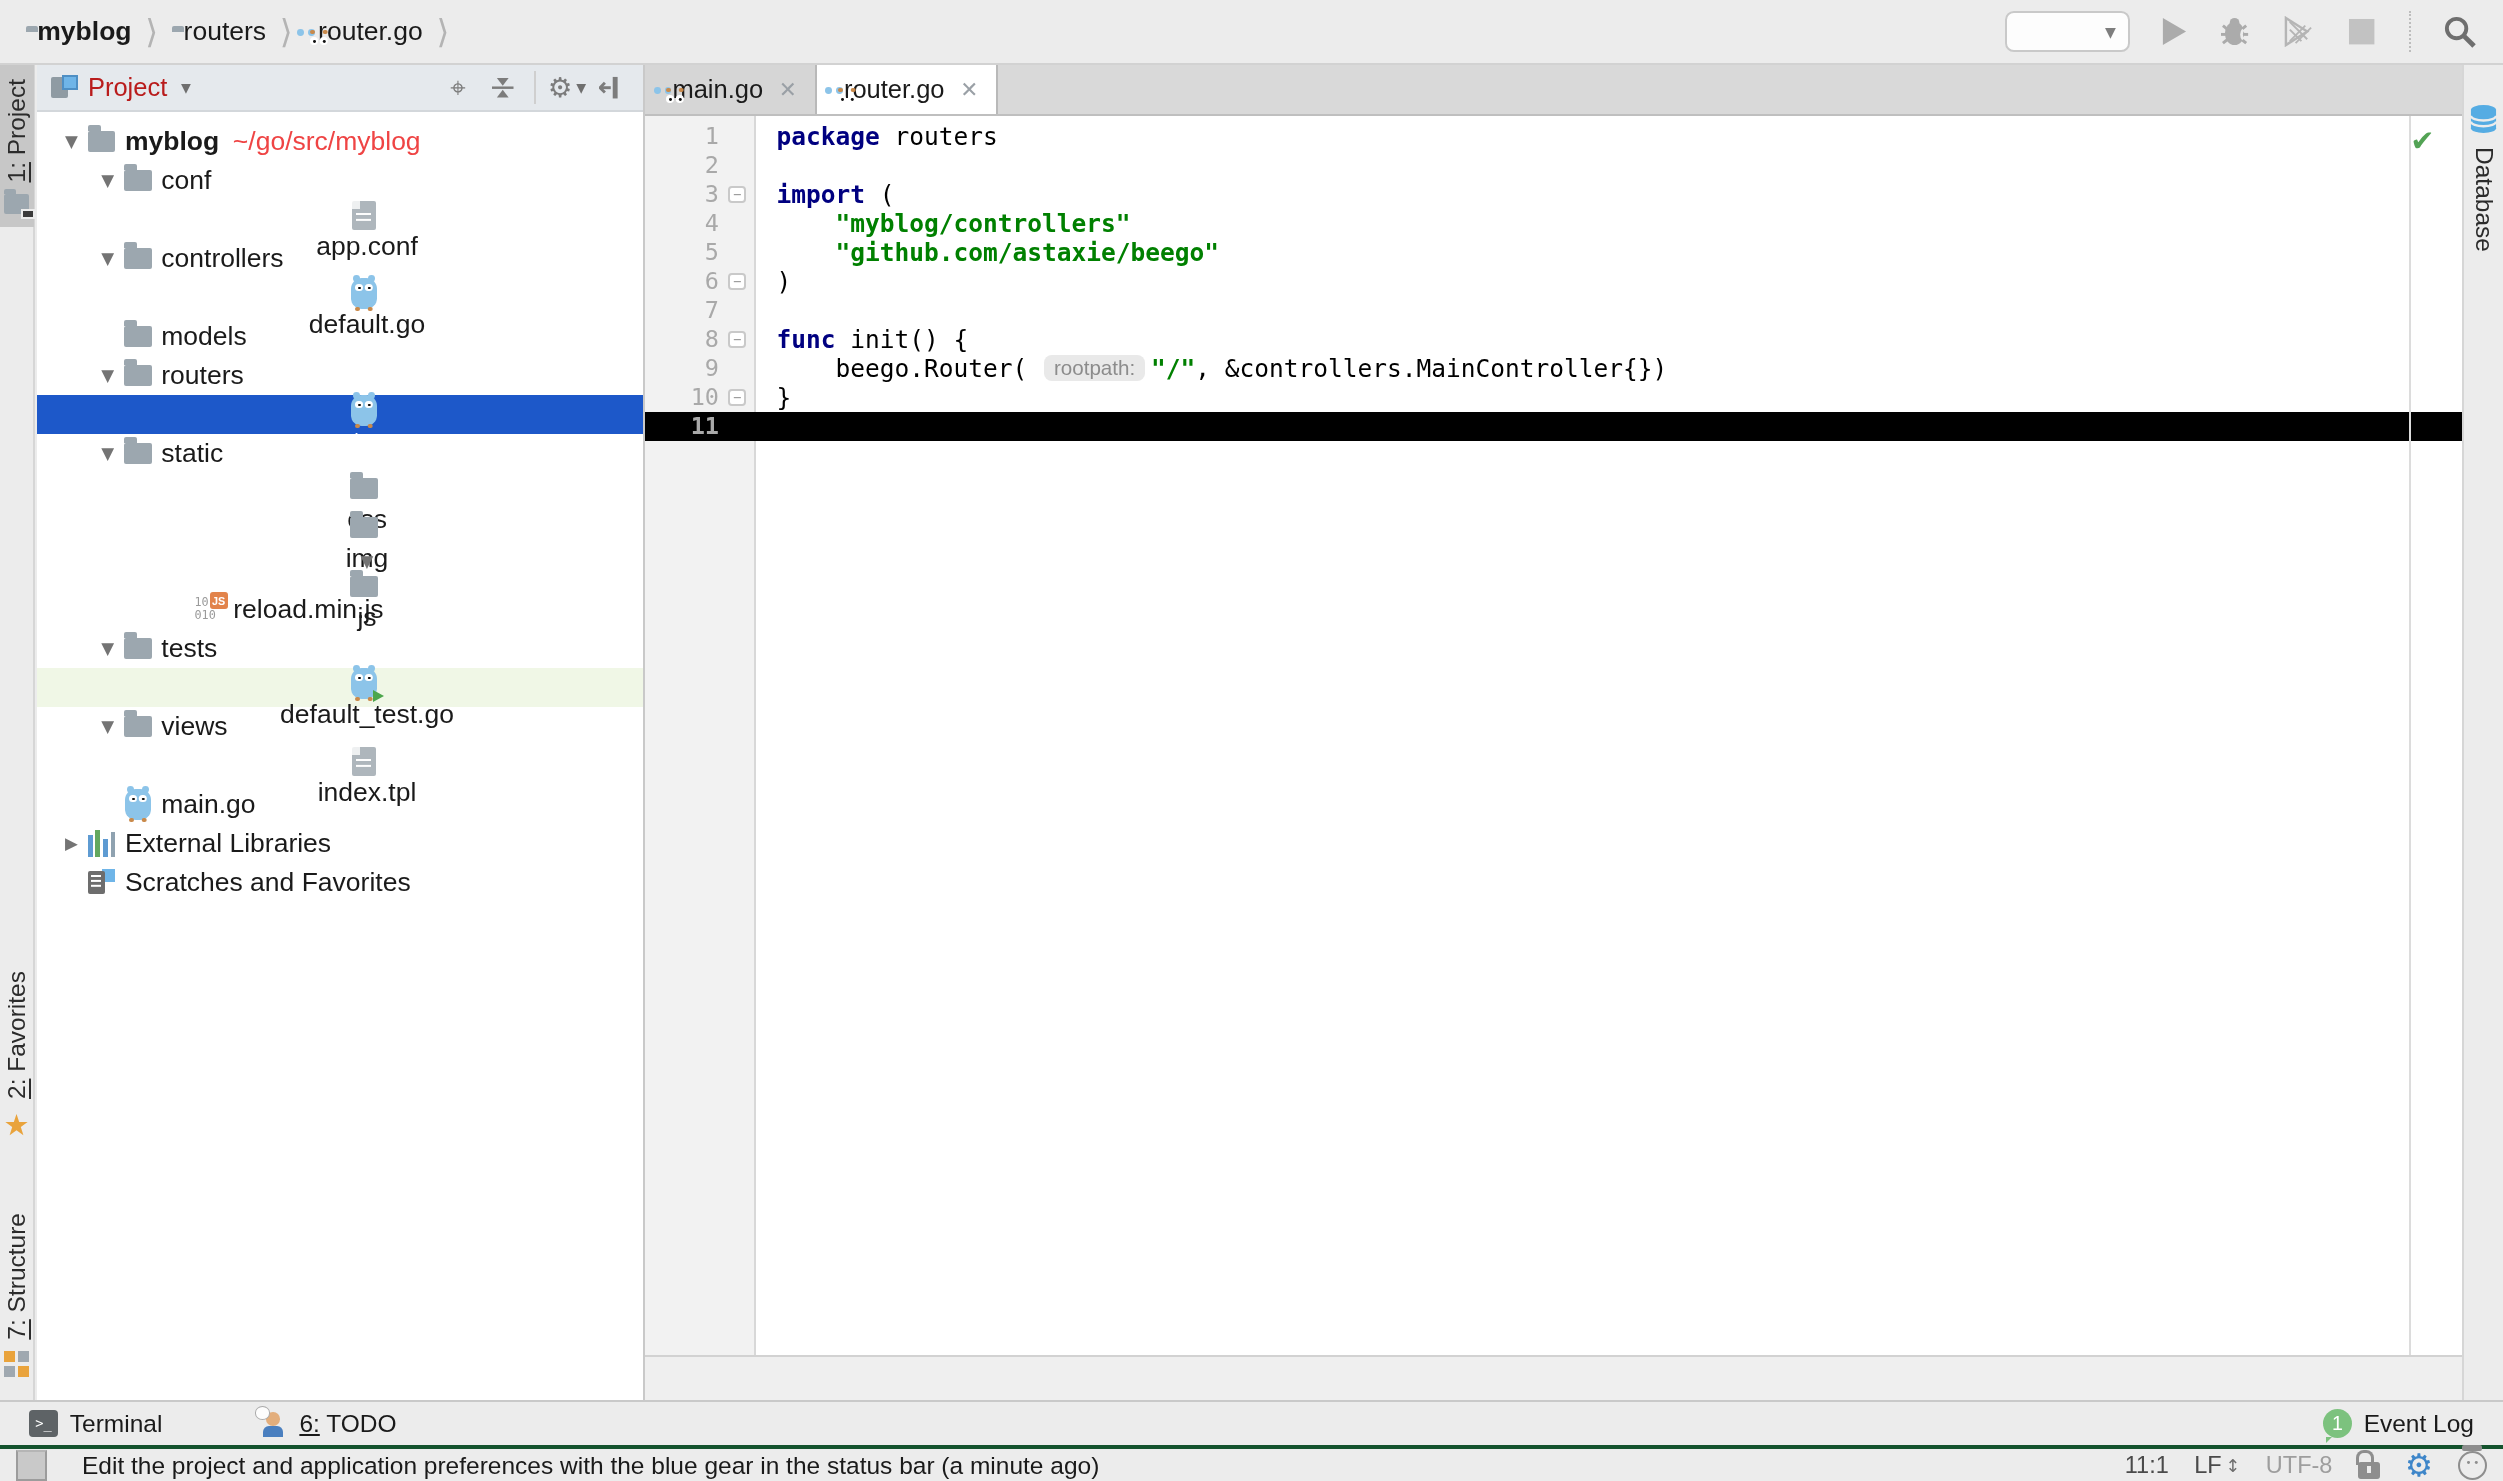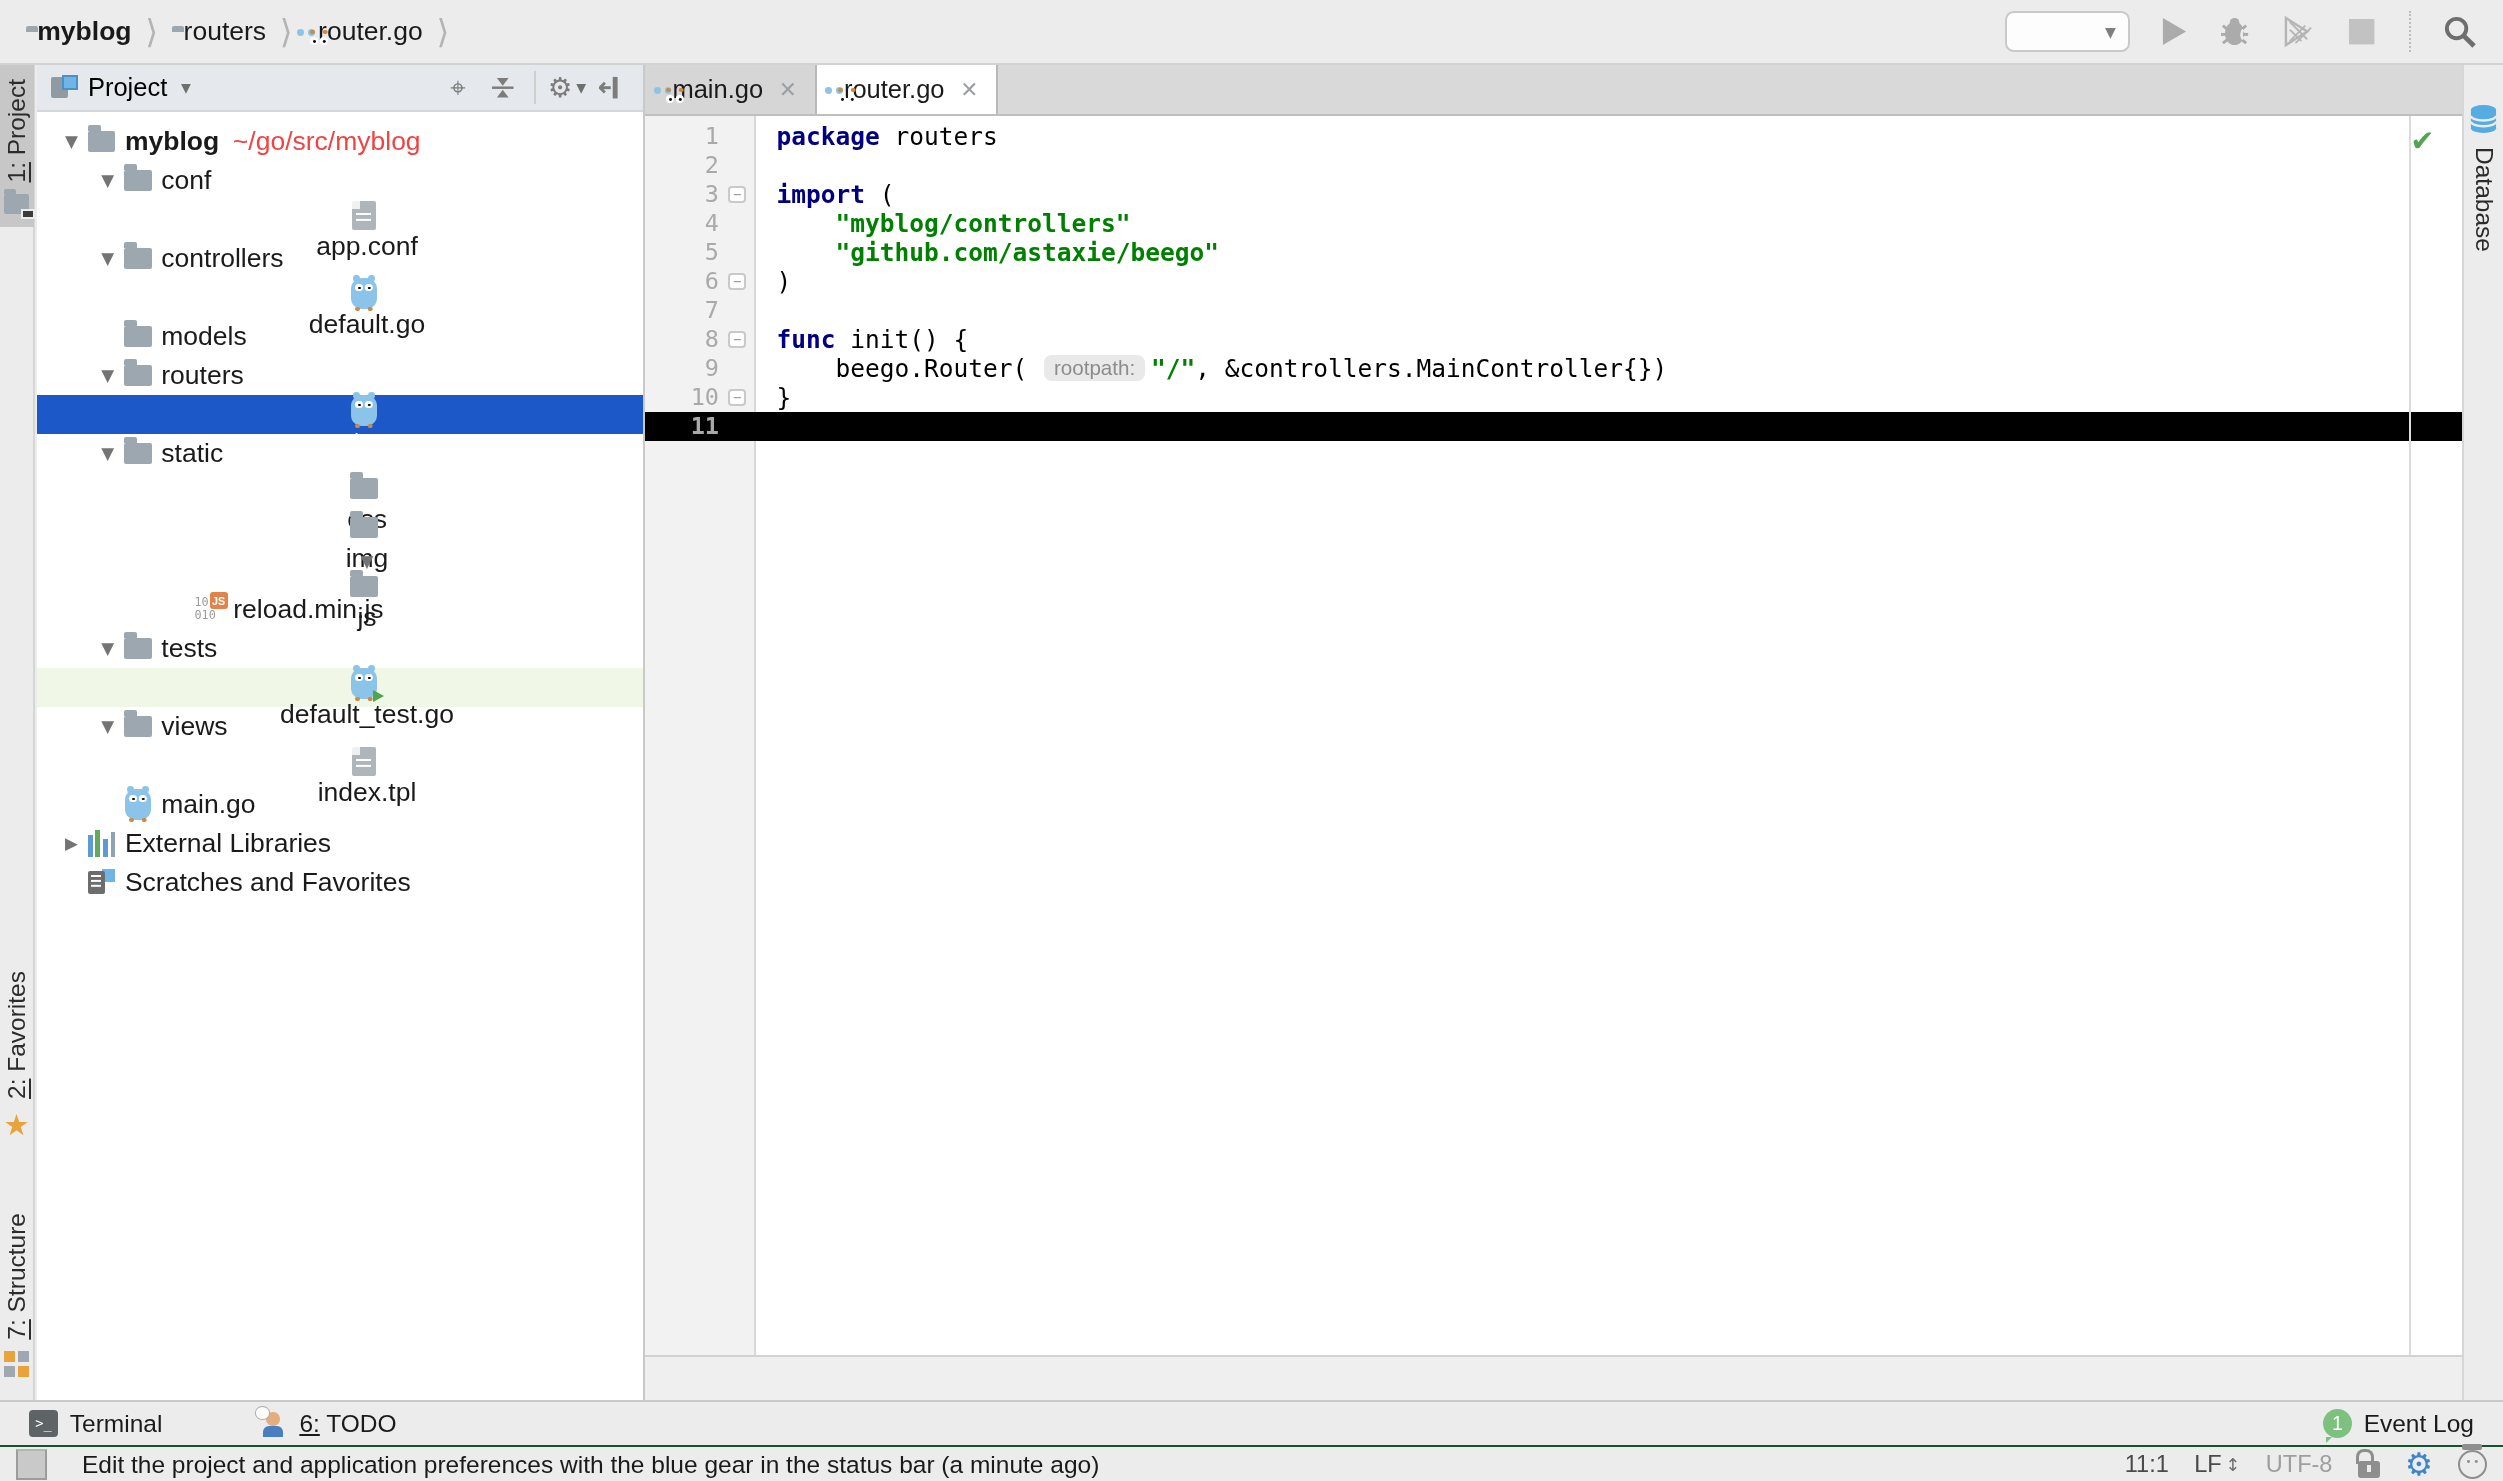--- a/index.html
+++ b/index.html
@@ -44,21 +44,21 @@
   .struct-icon i:nth-child(4){ right:0; bottom:0; background:#E9A33C; }
 
   
   .stripe-right { position:absolute; right:0; top:65px; width:41px; height:1335px; background:#ECECEC;
                   border-left:2px solid #D6D6D6; display:flex; flex-direction:column; align-items:center; padding-top:25.5px; gap:13.7px; }
   .vtext-r { writing-mode:vertical-rl; font-size:24.5px; color:#2B2B2B; white-space:nowrap; }
 
   
   .project-panel { position:absolute; left:37px; top:65px; width:608px; height:1335px; background:#FFFFFF; border-right:2px solid #C9C9C9; }
   .panel-header { height:47px; background:#E5E9ED; border-bottom:2px solid #D3D7DB; display:flex; align-items:center; padding:0 13.7px; gap:9.8px; }
-  .panel-title { font-size:25.5px; color:#000000;text-align:center; }
+  .panel-title { font-size:25.5px; color:#b91c1c;text-align:center; }
   .hdr-caret { font-family:"DejaVu Sans", sans-serif; font-size:19.6px; color:#6F6F6F; margin-left:3.9px; }
   .panel-header .spacer { flex:1; }
   .hdr-icon { width:35px; height:35px; display:flex; align-items:center; justify-content:center;
               font-family:"DejaVu Sans", sans-serif; font-size:27.4px; color:#7C7C7C; cursor:pointer; }
   .hdr-sep { height:33px; border-left:2px solid #CFCFCF; margin:0 3.9px; }
   .proj-win-icon { width:27.4px; height:25.5px; position:relative; }
   .proj-win-icon .doc { position:absolute; left:0; top:2px; width:17.6px; height:21.6px; background:#8F9BA3; border-radius:2px; }
   .proj-win-icon .pane { position:absolute; right:0; top:0; width:15.7px; height:15.7px; background:#6FB5E8; border:2px solid #4E8FC4; }
 
   .tree { position:relative; padding-top:9.8px; }
@@ -142,21 +142,21 @@
   .todo-icon .head { position:absolute; left:9.8px; top:3.9px; width:13.7px; height:13.7px; background:#E3AE7C; border-radius:50%; }
   .todo-icon .body { position:absolute; left:6.9px; top:17.6px; width:19.6px; height:11.8px; background:#4A7FBF; border-radius:5.9px 5.9px 0 0; }
   .todo-icon .bubble { position:absolute; left:-2px; top:-2px; width:15.7px; height:13.7px; background:#FDFDFD; border:1px solid #AAA; border-radius:50%; }
   .toolwin-right { margin-left:auto; display:flex; align-items:center; gap:11.8px; }
   .event-bubble { width:29px; height:29px; background:#7CC27E; border-radius:50%; color:#FFF; font-size:19.6px;
                   display:flex; align-items:center; justify-content:center; position:relative; }
   .event-bubble::after { content:""; position:absolute; left:2.9px; bottom:-4.9px; border-style:solid; border-width:6.9px 6.9px 0 0; border-color:#7CC27E transparent transparent transparent; }
   .event-label { font-size:24.5px; color:#1A1A1A; }
 
   .status-bar { position:absolute; left:0; top:1445px; width:2503px; height:37px; background:#ECECEC;
-                border-top:2px solid #14532d; display:flex; align-items:center; padding:0 15.7px; gap:13.7px; }
+                border-top:4px solid #14532d; display:flex; align-items:center; padding:0 15.7px; gap:13.7px; }
   .status-sq { width:31px; height:31px; background:#C9C9C9; border:2px solid #9C9C9C; border-top-color:#B5B5B5; }
   .status-msg { font-size:24.5px; color:#1A1A1A; margin-left:21.6px; }
   .status-right { margin-left:auto; display:flex; align-items:center; gap:25.5px; }
   .st-item { font-size:23.5px; color:#4A4A4A; cursor:pointer; display:flex; align-items:center; gap:3.9px; }
   .st-item.dim { color:#9E9E9E; }
   .updown { font-family:"DejaVu Sans", sans-serif; font-size:17.6px; color:#6E6E6E; }
   .gear-blue { font-family:"DejaVu Sans", sans-serif; font-size:31px; color:#3E86C9; line-height:1; cursor:pointer; }
   .lock-icon { position:relative; width:21.6px; height:17.6px; background:#8E8E8E; border-radius:2.9px; margin-top:9.8px; cursor:pointer; }
   .lock-icon::before { content:""; position:absolute; left:-2px; top:-11.8px; width:11.8px; height:11.8px; border:3.9px solid #8E8E8E;
                        border-bottom:none; border-radius:7.8px 7.8px 0 0; }

